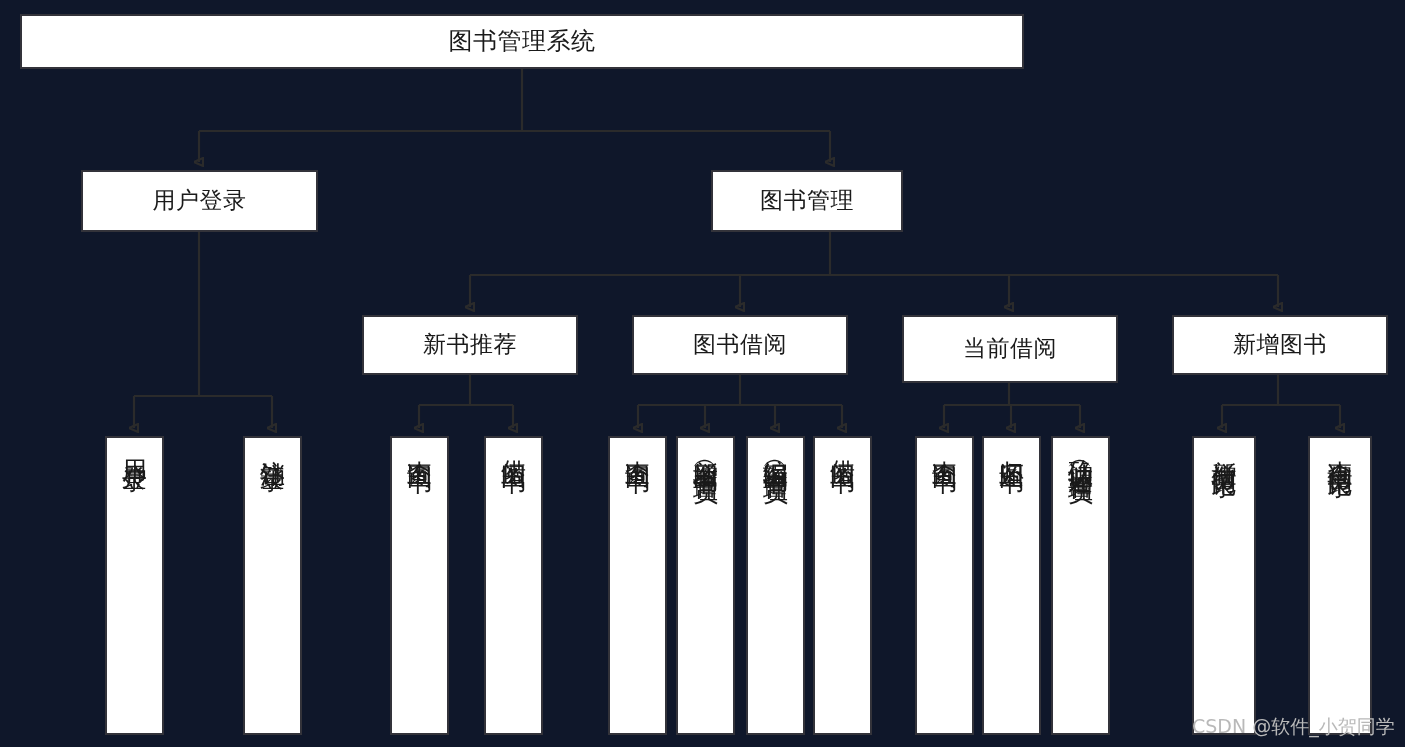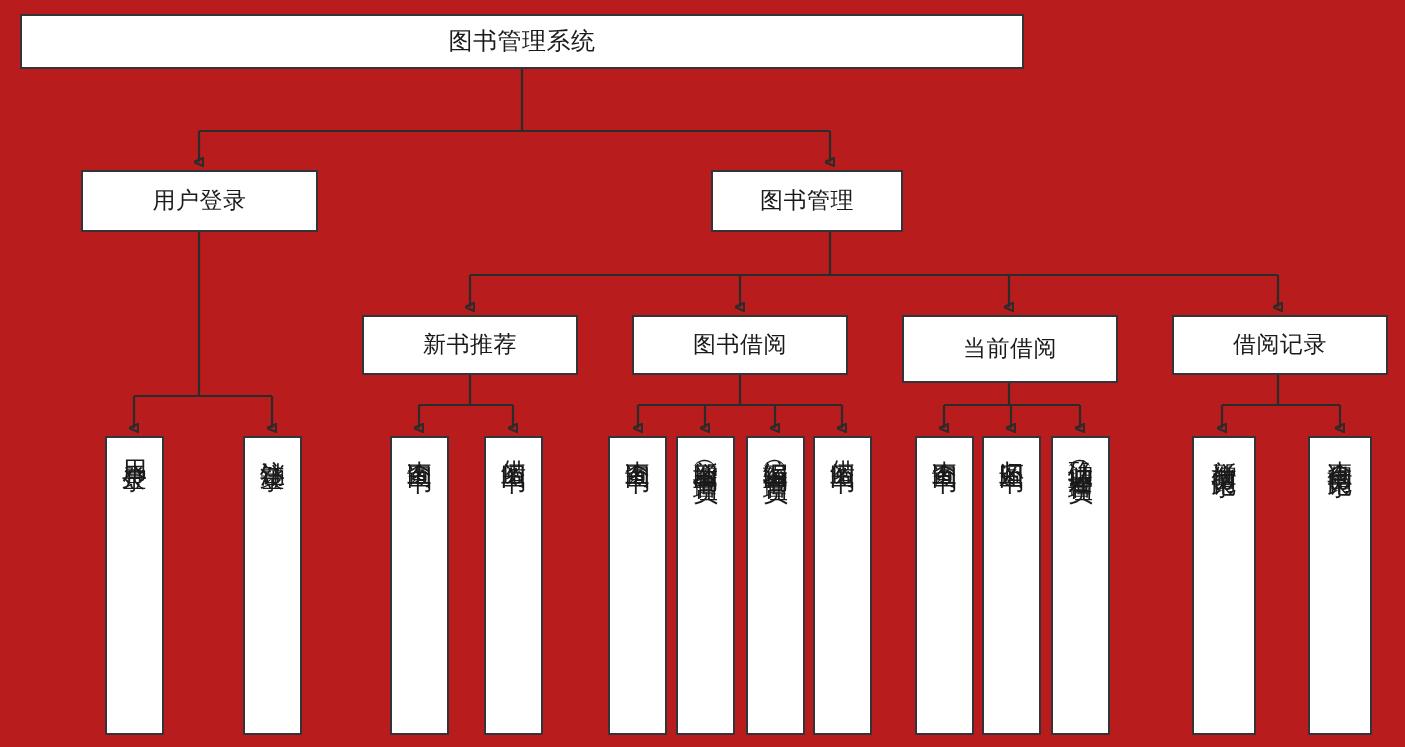--- a/index.html
+++ b/index.html
@@ -7,21 +7,21 @@
     padding: 0;
     background: #ffffff;
   }
   body {
     font-family: "DejaVu Sans", "Liberation Sans", sans-serif;
   }
   #canvas {
     position: relative;
     width: 1405px;
     height: 747px;
-    background: #b91c1c;
+    background: #0f172a;
     overflow: hidden;
   }
   .node {
     position: absolute;
     box-sizing: border-box;
     border: 2px solid #33333a;
     background: #ffffff;
     display: flex;
     align-items: center;
     justify-content: center;
@@ -148,21 +148,21 @@
   <div class="node horiz" style="left:362px; top:315px; width:216px; height:60px;">
     <span class="label">新书推荐</span>
   </div>
   <div class="node horiz" style="left:632px; top:315px; width:216px; height:60px;">
     <span class="label">图书借阅</span>
   </div>
   <div class="node horiz" style="left:902px; top:315px; width:216px; height:68px;">
     <span class="label">当前借阅</span>
   </div>
   <div class="node horiz" style="left:1172px; top:315px; width:216px; height:60px;">
-    <span class="label">借阅记录</span>
+    <span class="label">新增图书</span>
   </div>
 
   <div class="node vert" style="left:105px; top:436px; width:59px; height:299px;">
     <span class="label">用户登录</span>
   </div>
   <div class="node vert" style="left:243px; top:436px; width:59px; height:299px;">
     <span class="label">注销登录</span>
   </div>
 
   <div class="node vert" style="left:390px; top:436px; width:59px; height:299px;">
@@ -195,14 +195,15 @@
     <span class="label">确认归还（管理员）</span>
   </div>
 
   <div class="node vert" style="left:1192px; top:436px; width:64px; height:299px;">
     <span class="label">新增借阅记录</span>
   </div>
   <div class="node vert" style="left:1308px; top:436px; width:64px; height:299px;">
     <span class="label">查询借阅记录</span>
   </div>
 
+  <div class="watermark">CSDN @软件_小贺同学</div>
 
 </div>
 
 </body></html>

